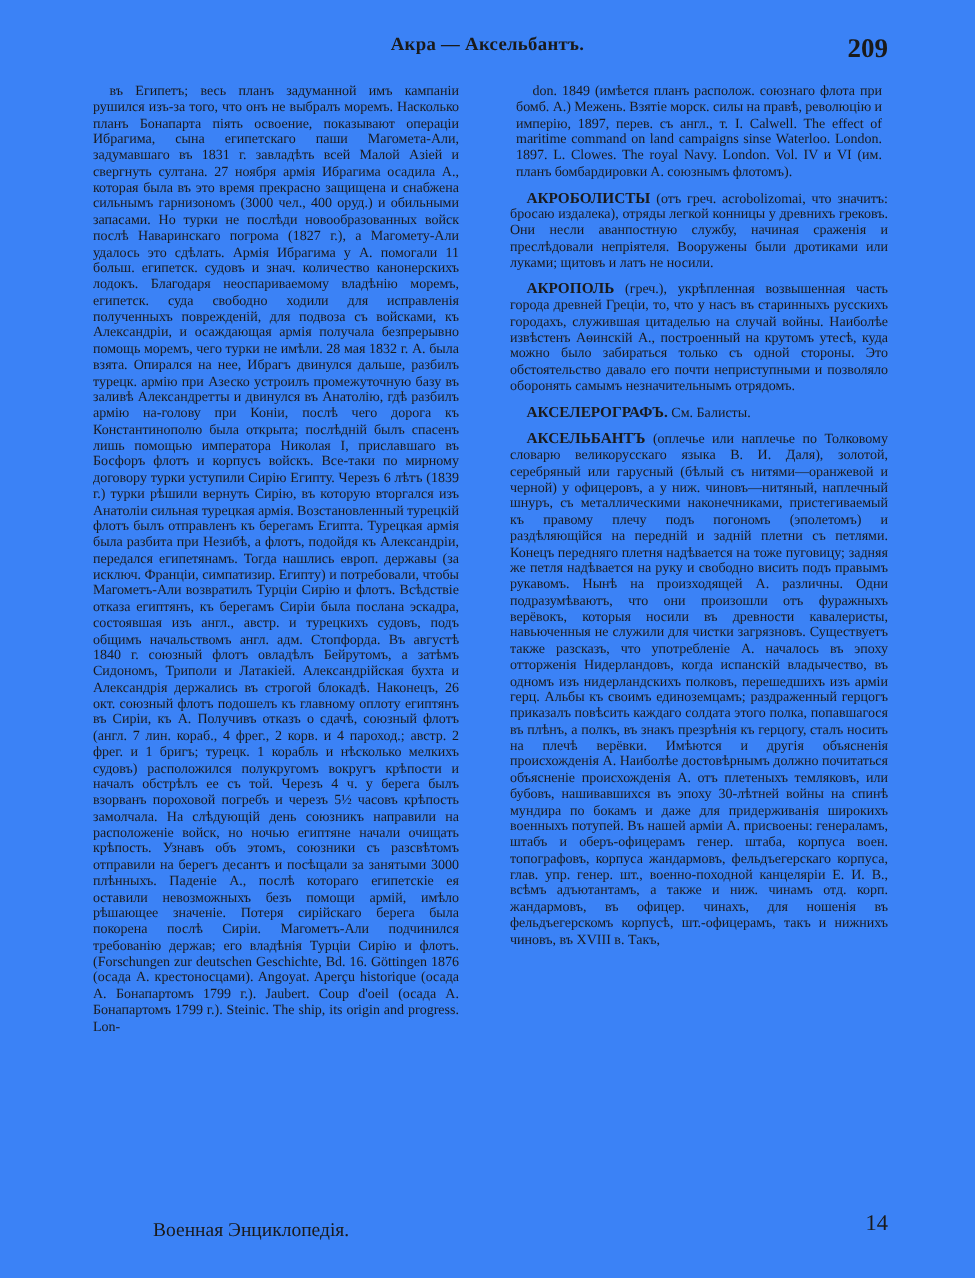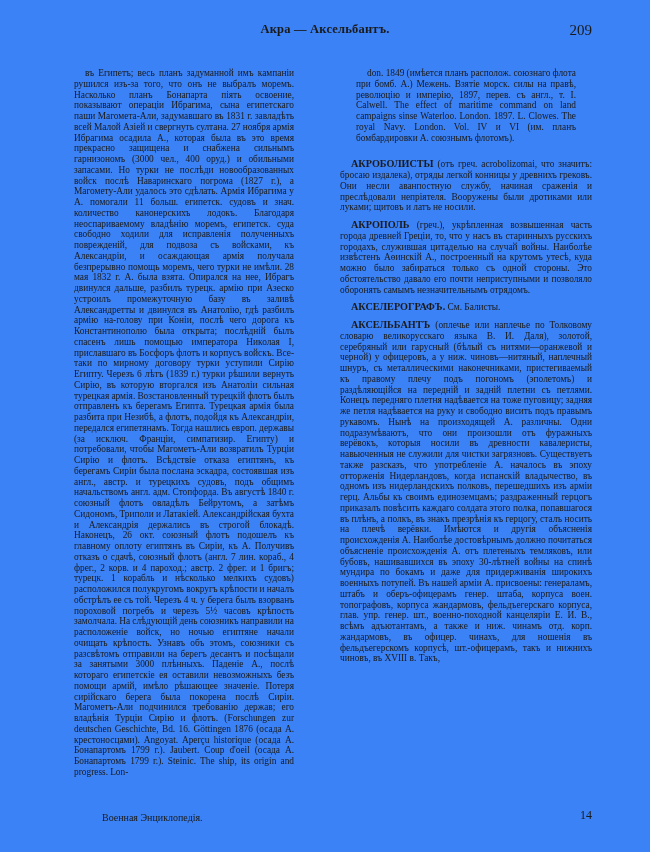--- a/index.html
+++ b/index.html
@@ -35,37 +35,37 @@
     width: 534px;
     text-align: center;
     font-weight: bold;
     font-size: 12.5px;
     letter-spacing: 0.2px;
   }
   .header-page {
     position: absolute;
     right: 0;
     top: 0;
-    font-weight: normal;
-    font-size: 15px;
+    font-weight: bold;
+    font-size: 18px;
   }
   .columns {
     position: absolute;
     left: 58px;
     top: 52px;
     width: 534px;
     height: 742px;
     display: flex;
     justify-content: space-between;
   }
   .col {
     width: 252px;
   }
   p.par {
-    margin: 16px;
+    margin: 4px;
     font-size: 9.35px;
     line-height: 10.75px;
     text-align: justify;
     text-indent: 11px;
     hyphens: none;
     word-spacing: -0.2px;
   }
   p.entry {
     margin: 0;
     margin-top: 7px;
@@ -83,29 +83,29 @@
     position: absolute;
     left: 58px;
     top: 812px;
     width: 534px;
     height: 18px;
   }
   .footer-left {
     position: absolute;
     left: 0;
     top: 0;
-    font-size: 10px;
+    font-size: 13px;
     font-style: normal;
     padding-left: 44px;
   }
   .footer-right {
     position: absolute;
     right: 0;
     top: -4px;
-    font-size: 12px;
+    font-size: 15px;
   }
 </style>
 </head>
 <body>
 
 <div class="page">
 
   <div class="header">
     <div class="header-title">Акра — Аксельбантъ.</div>
     <div class="header-page">209</div>

